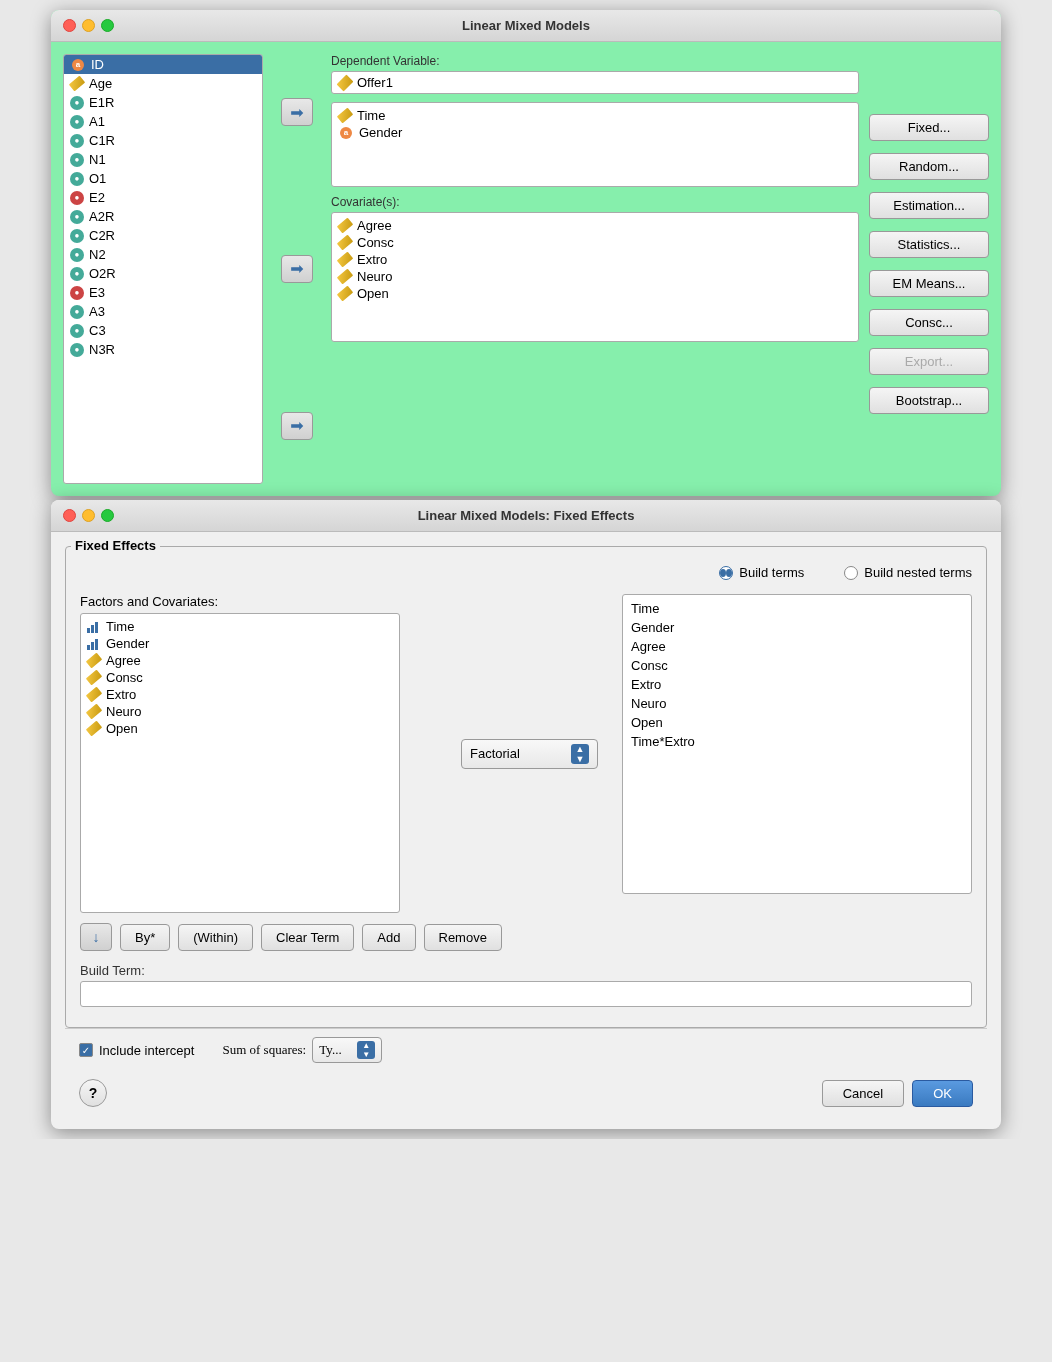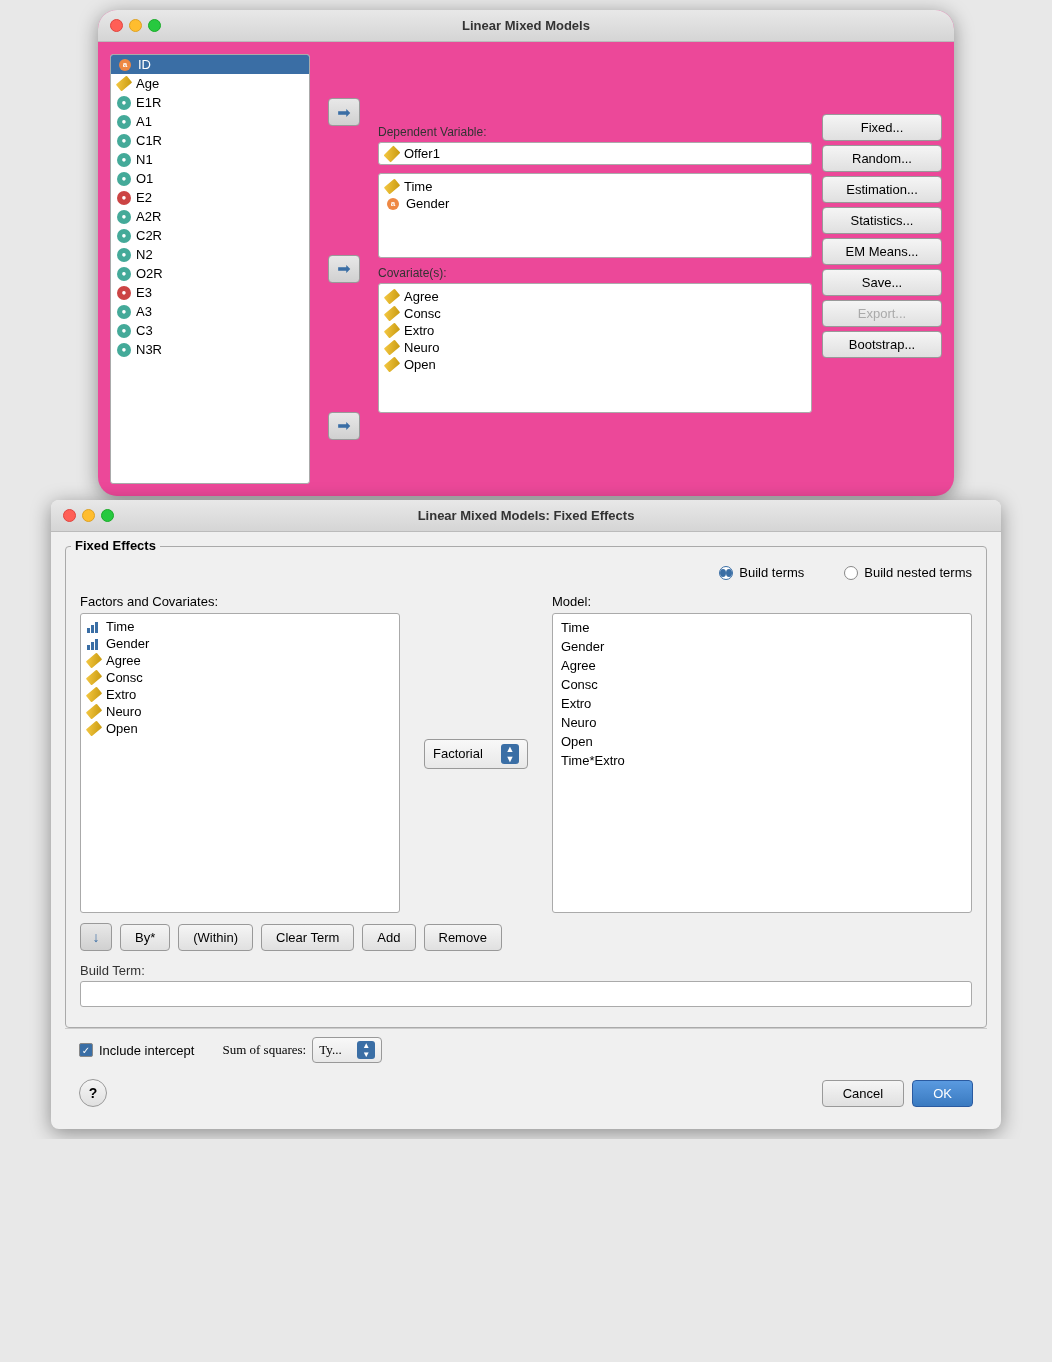--- a/index.html
+++ b/index.html
@@ -9,25 +9,25 @@
       background: #e8e8e8;
       display: flex;
       flex-direction: column;
       align-items: center;
       padding: 10px;
       width: 1052px;
     }
 
     
     .window {
-      background: #ec4899;
-      border-radius: 19px;
+      background: #86efac;
+      border-radius: 8px;
       box-shadow: 0 4px 20px rgba(0,0,0,0.4);
       overflow: hidden;
-      width: 856px;
+      width: 950px;
       margin-bottom: 4px;
     }
 
     .title-bar {
       background: linear-gradient(to bottom, #e8e8e8, #d5d5d5);
       padding: 8px 12px;
       display: flex;
       align-items: center;
       justify-content: center;
       border-bottom: 1px solid #bbb;
@@ -112,21 +112,20 @@
       font-size: 16px;
       color: #3a6ea5;
     }
 
     
     .right-panel {
       flex: 1;
       display: flex;
       flex-direction: column;
       gap: 8px;
-      justify-content: center;
     }
 
     .field-group {
       display: flex;
       flex-direction: column;
       gap: 3px;
     }
 
     .field-label {
       font-size: 12px;
@@ -167,21 +166,21 @@
       display: flex;
       align-items: center;
       gap: 5px;
       padding: 1px 2px;
     }
 
     
     .side-buttons {
       display: flex;
       flex-direction: column;
-      gap: 4px;
+      gap: 12px;
       padding-top: 60px;
       width: 120px;
     }
 
     .side-btn {
       background: linear-gradient(to bottom, #f5f5f5, #e0e0e0);
       border: 1px solid #999;
       border-radius: 4px;
       padding: 5px 10px;
       cursor: pointer;
@@ -313,21 +312,22 @@
 
     .factorial-select {
       display: flex;
       align-items: center;
       background: linear-gradient(to bottom, #f8f8f8, #e8e8e8);
       border: 1px solid #999;
       border-radius: 4px;
       padding: 4px 8px;
       cursor: pointer;
       gap: 4px;
-      width: 104px;
+      width: 137px;
+      margin-left: 37px;
     }
 
     
     .bottom-controls {
       display: flex;
       align-items: center;
       gap: 8px;
       margin-top: 10px;
       margin-bottom: 6px;
     }
@@ -626,21 +626,21 @@
           </div>
       </div>
     </div>
 
     <div class="side-buttons">
       <button class="side-btn">Fixed...</button>
       <button class="side-btn">Random...</button>
       <button class="side-btn">Estimation...</button>
       <button class="side-btn">Statistics...</button>
       <button class="side-btn">EM Means...</button>
-      <button class="side-btn">Save...</button>
+      <button class="side-btn">Consc...</button>
       <button class="side-btn export-btn" disabled="">Export...</button>
       <button class="side-btn">Bootstrap...</button>
     </div>
   </div>
 </div>
 
 <div class="fixed-window">
 
   <div class="title-bar">
     <div class="traffic-lights">
@@ -714,21 +714,20 @@
         </div>
 
         <div class="middle-controls">
           <div class="factorial-select">
             <span>Factorial</span>
             <div style="margin-left:auto;display:flex;flex-direction:column;align-items:center;background:#3a6ea5;border-radius:3px;width:18px;height:20px;justify-content:center;color:white;font-size:9px;">▲<br>▼</div>
           </div>
         </div>
 
         <div class="model-col">
-          <div class="col-label">Model:</div>
           <div class="model-list">
 
           <div class="list-item-row" style="padding: 2px 4px;">
                 <span>Time</span>
               </div>
               <div class="list-item-row" style="padding: 2px 4px;">
                 <span>Gender</span>
               </div>
               <div class="list-item-row" style="padding: 2px 4px;">
                 <span>Agree</span>

